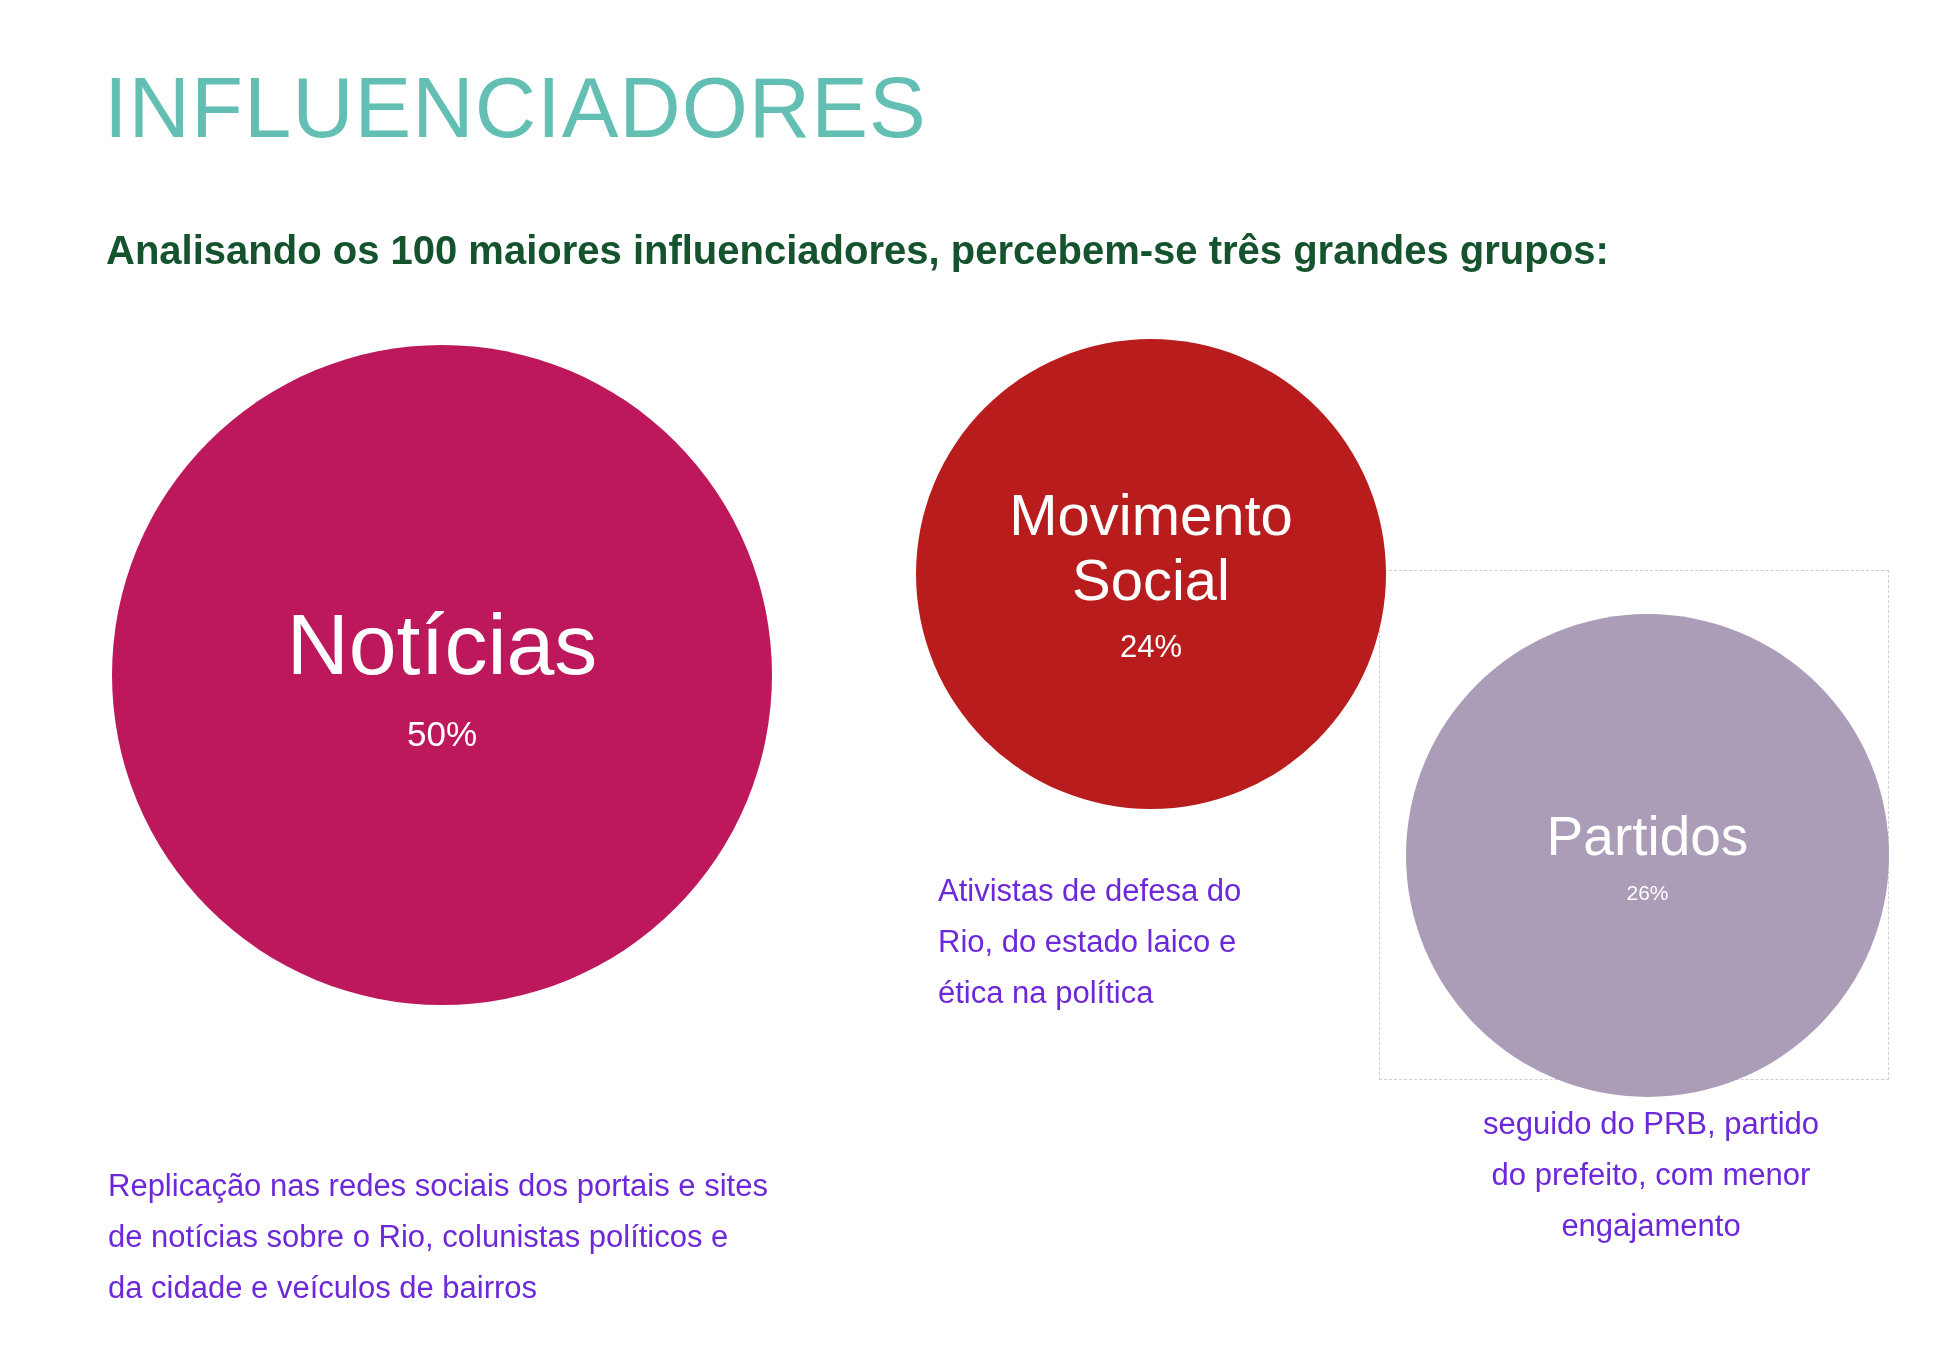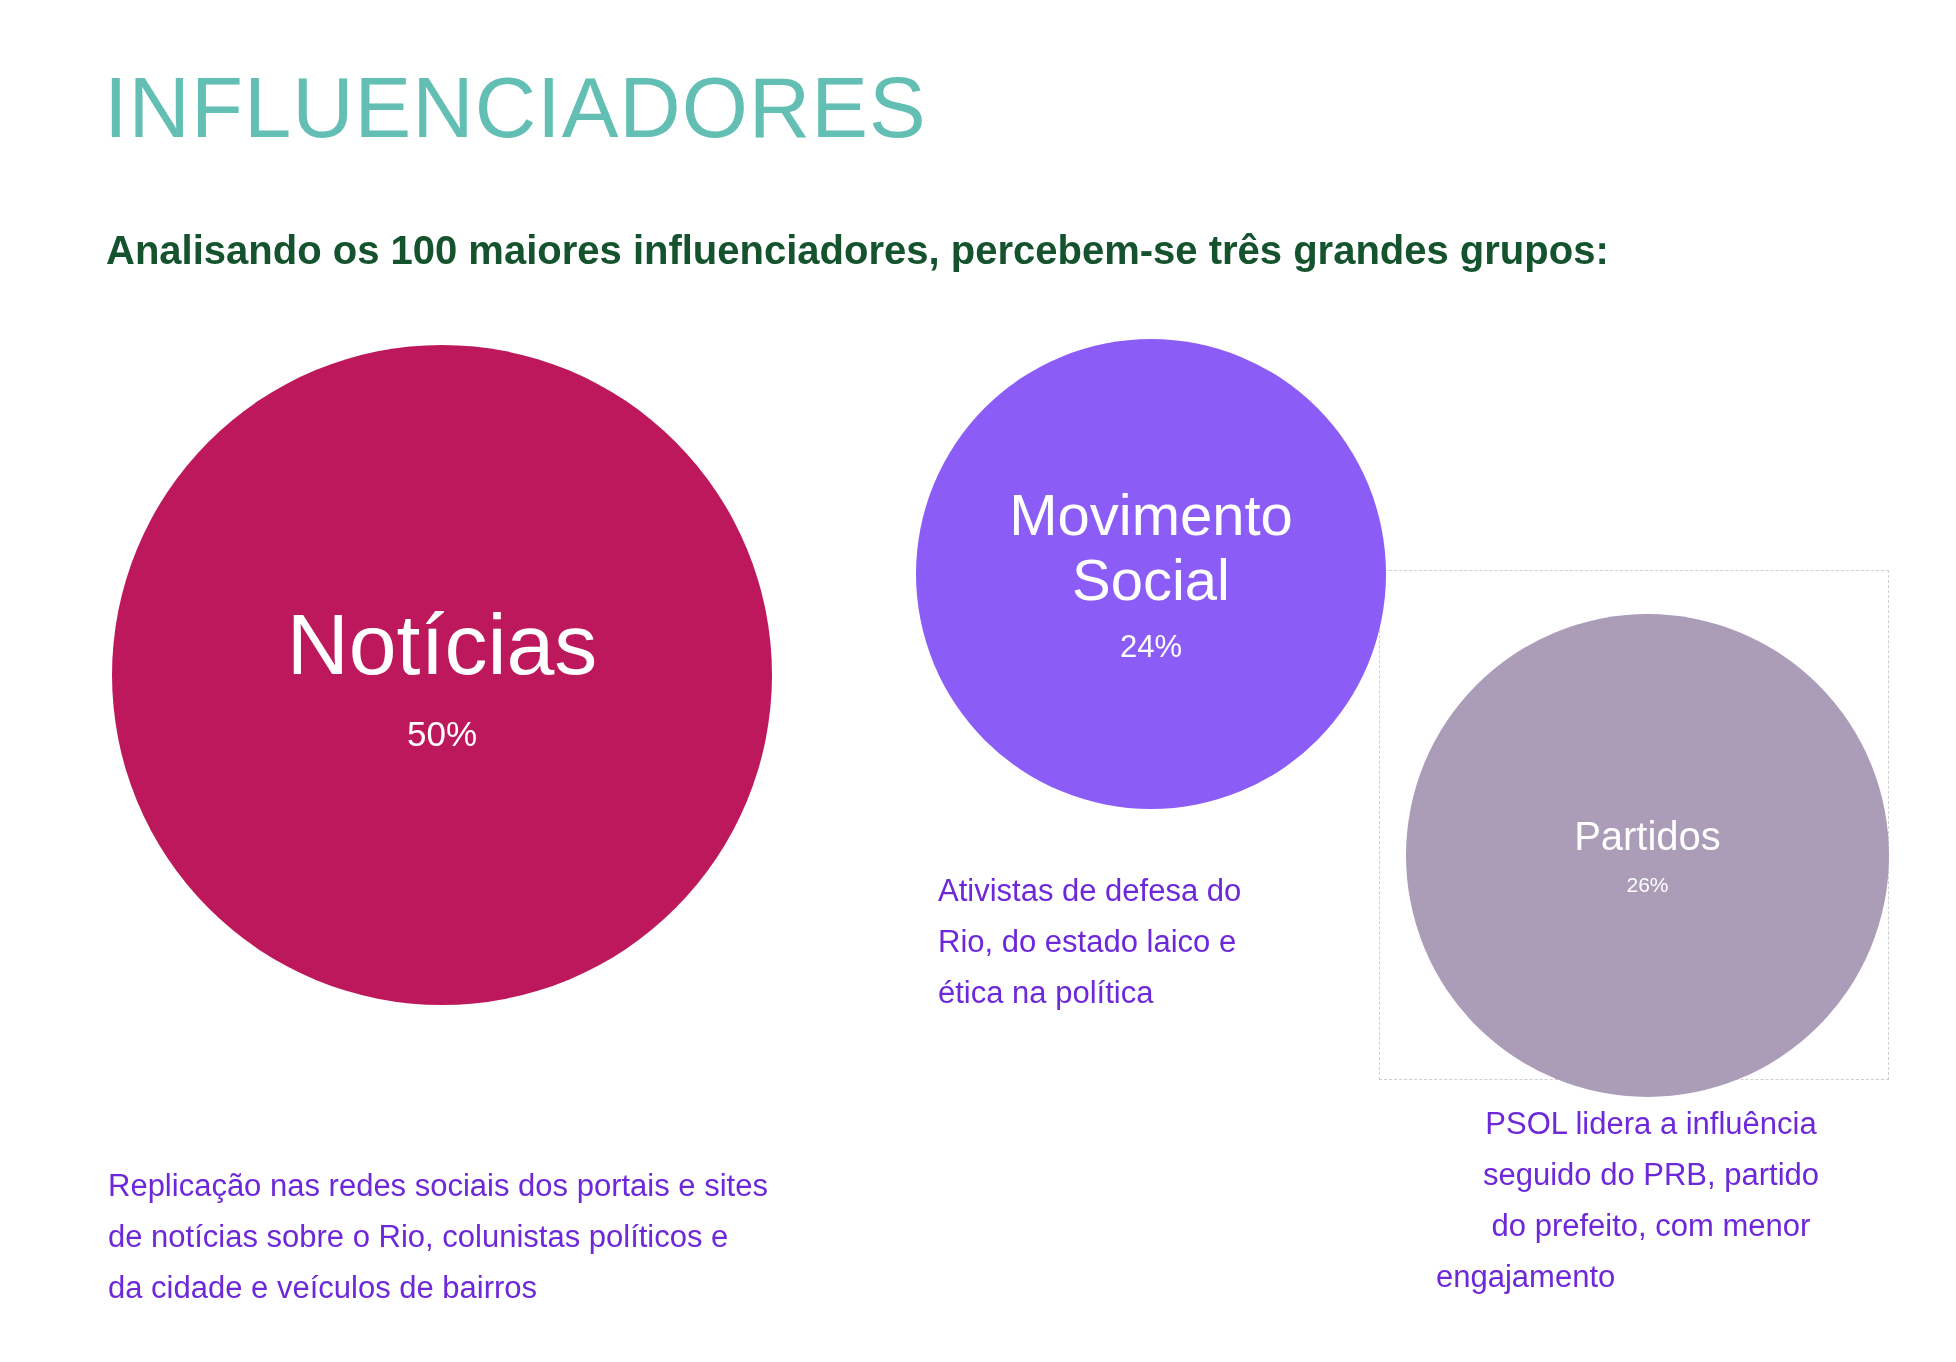--- a/index.html
+++ b/index.html
@@ -90,37 +90,37 @@
   }
   #bubble-noticias .bubble-label { font-size: 86px; }
   #bubble-noticias .bubble-value { font-size: 35px; margin-top: 22px; }
 
   
   #bubble-movimento {
     left: 916px;
     top: 339px;
     width: 470px;
     height: 470px;
-    background: #8b5cf6;
+    background: #b91c1c;
   }
   #bubble-movimento .bubble-label {
     font-size: 58px;
     width: 390px;
   }
   #bubble-movimento .bubble-value { font-size: 31px; margin-top: 16px; }
 
   
   #bubble-partidos {
     left: 1406px;
     top: 614px;
     width: 483px;
     height: 483px;
     background: #ab9cb8;
   }
-  #bubble-partidos .bubble-label { font-size: 40px; }
+  #bubble-partidos .bubble-label { font-size: 55px; }
   #bubble-partidos .bubble-value { font-size: 21px; margin-top: 14px; }
 
   .caption {
     position: absolute;
     font-size: 31px;
     line-height: 1.65;
     color: #6d28d9;
     font-weight: 400;
   }
 
@@ -182,19 +182,18 @@
     <span class="cap-line">da cidade e veículos de bairros</span>
   </div>
 
   <div class="caption" id="caption-movimento">
     <span class="cap-line">Ativistas de defesa do</span>
     <span class="cap-line">Rio, do estado laico e</span>
     <span class="cap-line">ética na política</span>
   </div>
 
   <div class="caption" id="caption-partidos">
-    <span class="cap-line">PSOL lidera a influência</span>
     <span class="cap-line">seguido do PRB, partido</span>
     <span class="cap-line">do prefeito, com menor</span>
     <span class="cap-line">engajamento</span>
   </div>
 
 </div>
 
 </body></html>

